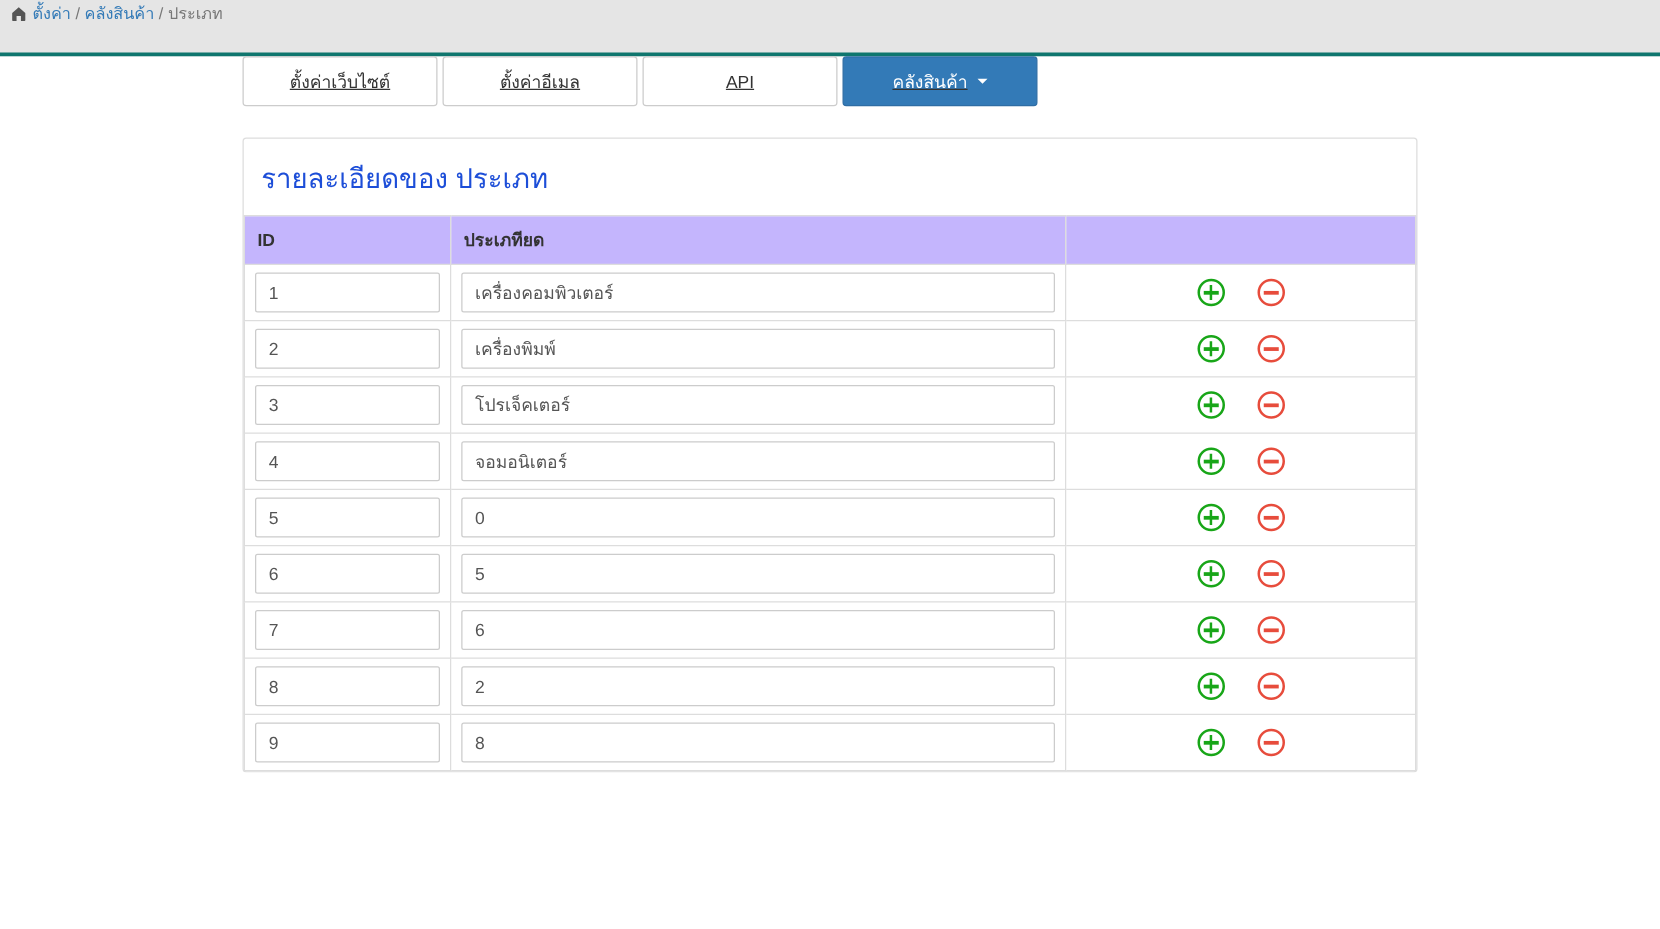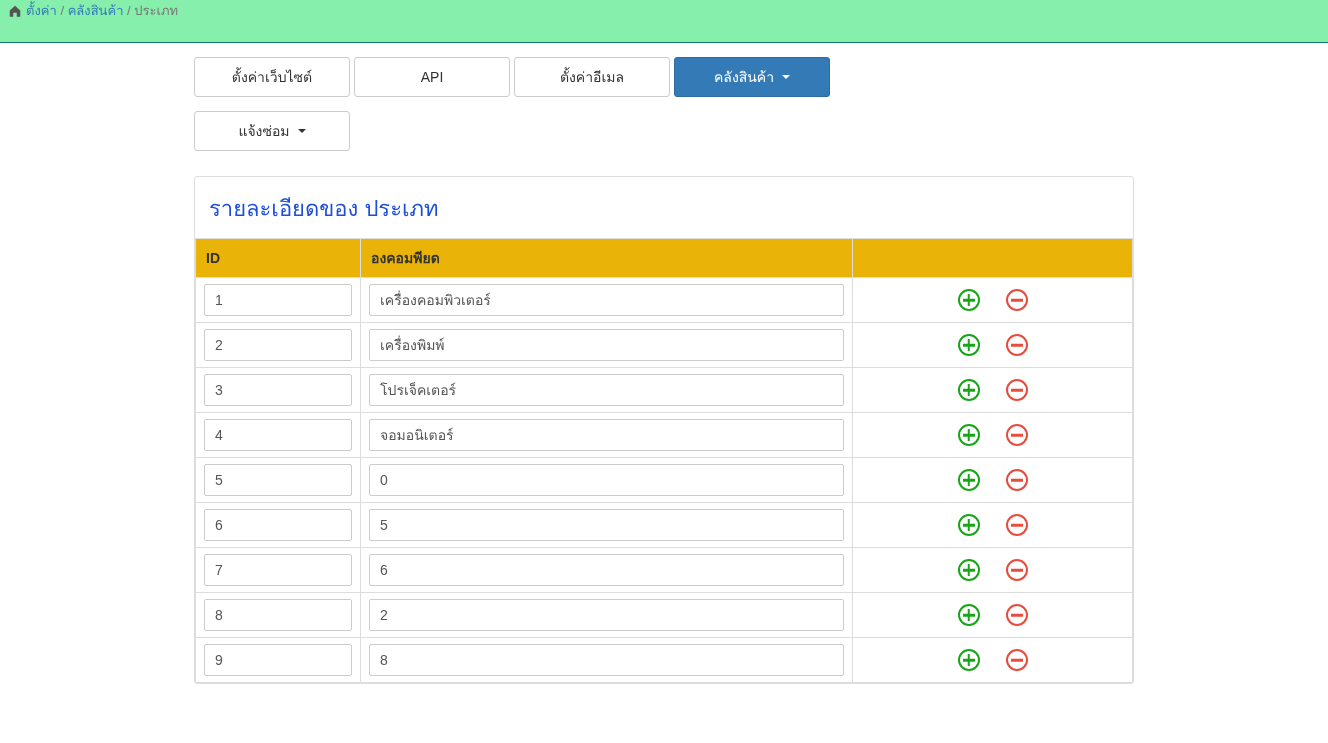--- a/index.html
+++ b/index.html
@@ -3,22 +3,22 @@
 <meta charset="utf-8">
 <style>
   * { box-sizing: border-box; margin: 0; padding: 0; }
   body {
     font-family: "Helvetica Neue", Helvetica, Arial, sans-serif;
     font-size: 14px;
     color: #333;
     background: #fff;
   }
   .header-area {
-    background: #86efac;
-    border-bottom: 1px solid #0f766e;
+    background: #e5e5e5;
+    border-bottom: 3px solid #0f766e;
     padding: 0 8px 15px 8px;
   }
   .breadcrumb {
     font-size: 13px;
     color: #777;
     padding: 0 0 6px 0;
     display: flex;
     align-items: center;
     gap: 4px;
   }
@@ -34,24 +34,24 @@
     align-items: center;
     gap: 8px;
   }
   .title-icon { width:22px; height:22px; display:inline-block; }
   .container {
     max-width: 960px;
     margin: 0 auto;
     padding: 0 10px;
   }
   .tab-row {
-    margin-top: 14px;
     display: flex;
     flex-wrap: wrap;
     gap: 4px;
+    text-decoration: underline;
   }
   .tab-btn {
     background: #fff;
     border: 1px solid #ccc;
     color: #333;
     padding: 8px 0;
     width: 156px;
     text-align: center;
     cursor: pointer;
     font-size: 14px;
@@ -83,21 +83,21 @@
     font-size: 22px;
     font-weight: normal;
     padding: 14px 14px 12px 14px;
     color: #1d4ed8;
   }
   table.data {
     width: 100%;
     border-collapse: collapse;
   }
   table.data th {
-    background: #eab308;
+    background: #c4b5fd;
     border: 1px solid #ddd;
     text-align: left;
     padding: 8px 10px;
     font-weight: bold;
     font-size: 14px;
   }
   table.data td {
     border: 1px solid #ddd;
     padding: 6px 8px;
     vertical-align: middle;
@@ -163,44 +163,38 @@
     <span id="bc-items"><a>ตั้งค่า</a><span class="sep"> / </span><a>คลังสินค้า</a><span class="sep"> / </span><span class="active">ประเภท</span></span>
   </div>
 </div>
 
 <div class="container">
   <div class="tab-row" id="tabs-row1">
       <div class="tab-btn">
         <span>ตั้งค่าเว็บไซต์</span>
       </div>
       <div class="tab-btn">
-        <span>API</span>
+        <span>ตั้งค่าอีเมล</span>
       </div>
       <div class="tab-btn">
-        <span>ตั้งค่าอีเมล</span>
+        <span>API</span>
       </div>
       <div class="tab-btn active">
         <span>คลังสินค้า</span>
-        <span class="caret"></span>
-      </div>
-    </div>
-  <div class="tab-row" id="tabs-row2">
-      <div class="tab-btn">
-        <span>แจ้งซ่อม</span>
         <span class="caret"></span>
       </div>
     </div>
 
   <div class="panel">
     <div class="panel-title">รายละเอียดของ ประเภท</div>
     <table class="data">
       <thead>
         <tr>
           <th class="col-id">ID</th>
-          <th class="col-detail">องคอมพียด</th>
+          <th class="col-detail">ประเภทียด</th>
           <th class="col-actions"></th>
         </tr>
       </thead>
       <tbody id="tbody">
           <tr>
             <td class="col-id"><input class="cell" value="1" style=""></td>
             <td class="col-detail"><input class="cell" value="เครื่องคอมพิวเตอร์" style=""></td>
             <td class="col-actions">
               <div class="actions">
                 <span class="icon-btn">

